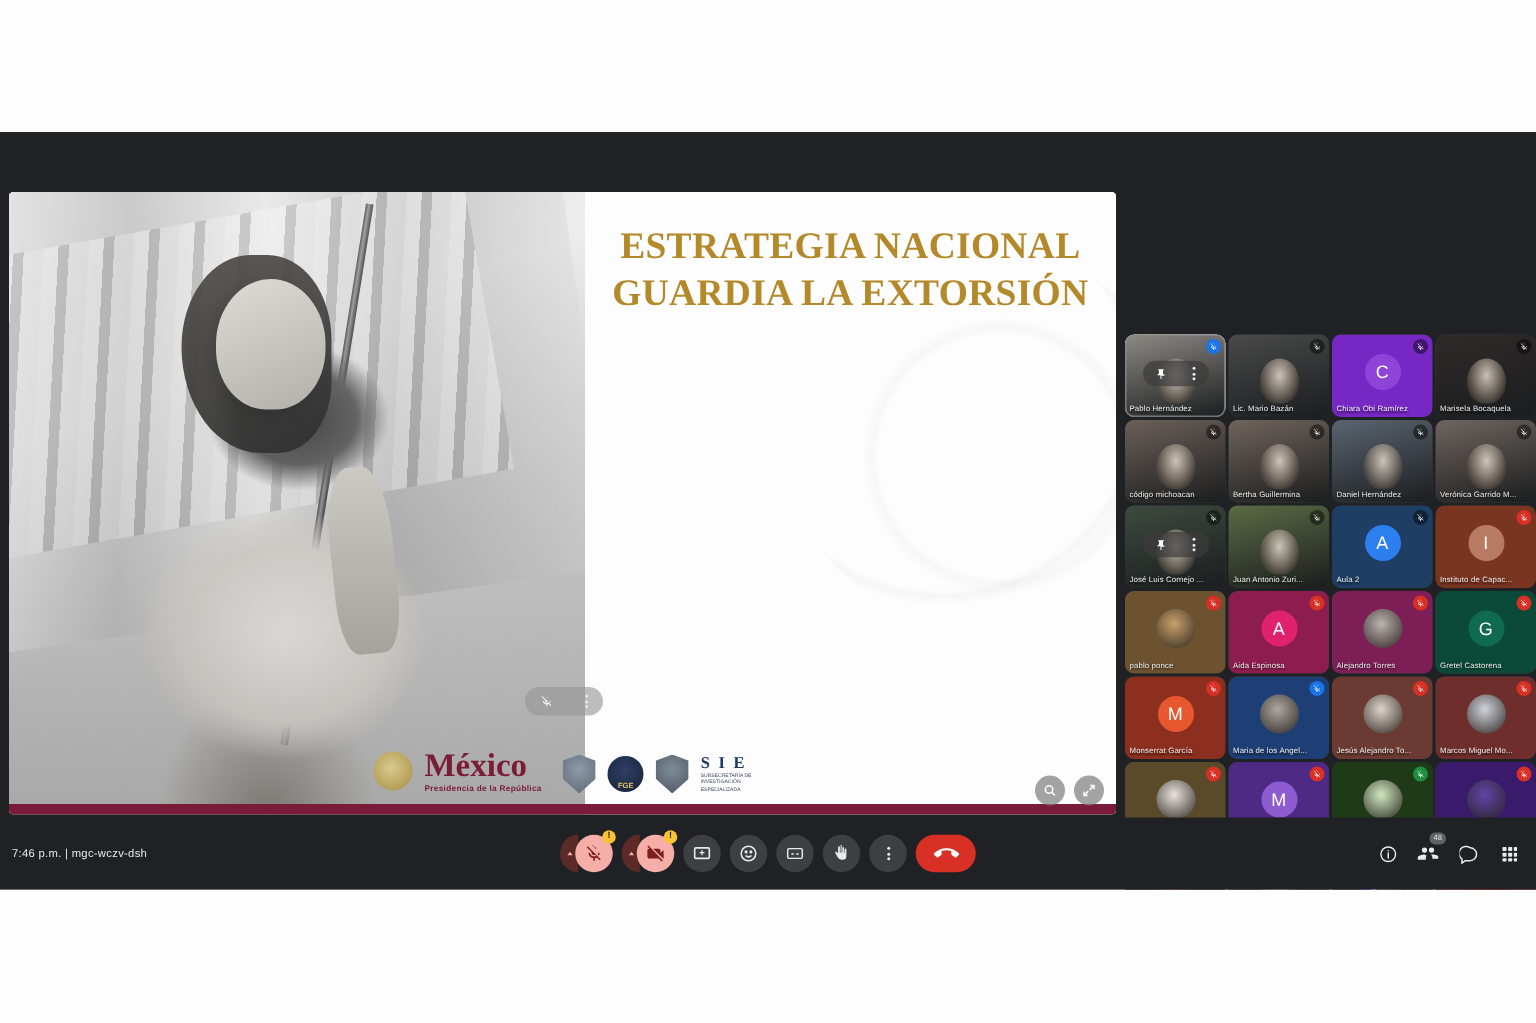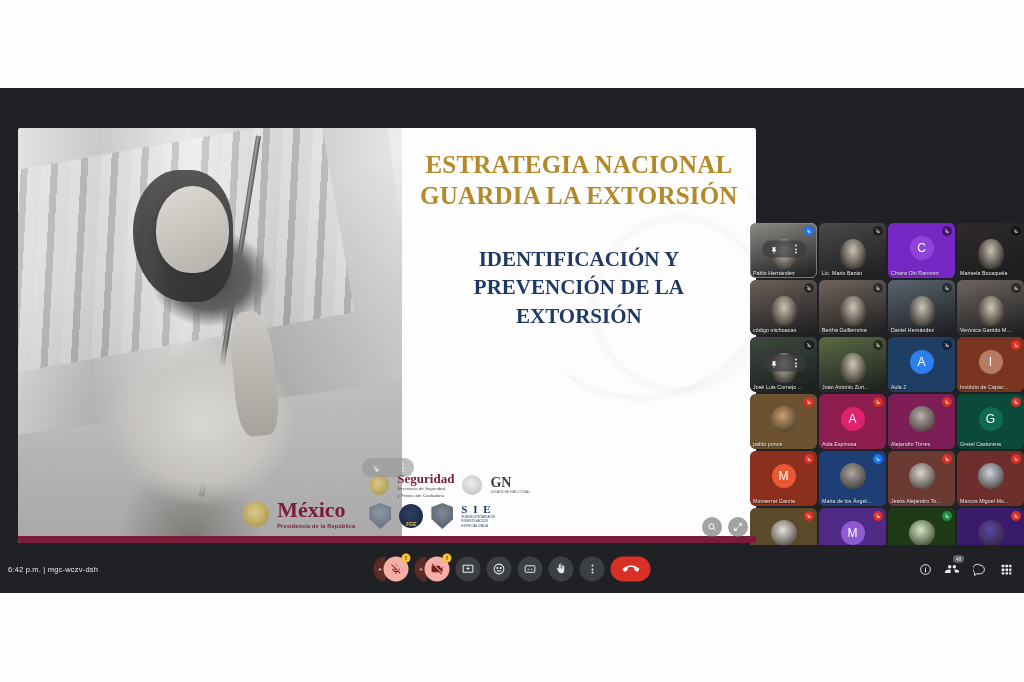--- a/index.html
+++ b/index.html
@@ -60,21 +60,21 @@
     flex: 0 0 auto;
   }
   #presenter-chip .label {
     font-size: 7.5px; color: #e8eaed; white-space: nowrap;
     letter-spacing: .1px;
   }
 
   
   #stage {
     position: absolute;
-    left: 18px; top: 40px;
+    left: 6px; top: 40px;
     width: 738px; height: 415px;
     background: #000;
     border-radius: 3px;
     overflow: hidden;
   }
   #slide {
     position: absolute; inset: 0;
     background: #fbfbfb;
     display: flex;
   }
@@ -424,50 +424,32 @@
         </div>
 
         <div id="slide-text">
           <div class="watermark"></div>
 
           <div class="slide-title">
             <div>ESTRATEGIA NACIONAL</div>
             <div>GUARDIA LA EXTORSIÓN</div>
           </div>
 
-          <div class="slide-subtitle">
-            <div>IDENTIFICACIÓN Y</div>
-            <div>PREVENCIÓN DE LA</div>
-            <div>EXTORSIÓN</div>
-          </div>
         </div>
 
         <div id="logo-strip">
           <div class="logo-mexico">
             <div class="eagle"></div>
             <div>
               <div class="mexico-word">México</div>
               <div class="mexico-sub">Presidencia de la República</div>
             </div>
           </div>
 
           <div class="logo-col">
-            <div class="logo-row">
-              <div class="eagle" style="width:20px;height:20px"></div>
-              <div>
-                <div class="seg-word">Seguridad</div>
-                <div class="seg-sub">Secretaría de Seguridad</div>
-                <div class="seg-sub">y Protección Ciudadana</div>
-              </div>
-              <div class="eagle" style="width:20px;height:20px;background:radial-gradient(circle at 45% 42%,#efefef,#cfcfcf 60%,#a8a8a8)"></div>
-              <div>
-                <div class="gn-word">GN</div>
-                <div class="gn-sub">GUARDIA NACIONAL</div>
-              </div>
-            </div>
             <div class="logo-row">
               <div class="shield"></div>
               <div class="badge-circ">
                 <span>FGE</span>
               </div>
               <div class="shield" style="background:radial-gradient(circle at 50% 38%,#7f8b99,#4d5560)"></div>
               <div>
                 <div class="sie-word">S I E</div>
                 <div class="sie-sub">SUBSECRETARÍA DE</div>
                 <div class="sie-sub">INVESTIGACIÓN</div>
@@ -803,21 +785,21 @@
           <div class="mic red">
             <svg width="6" height="6" viewBox="0 0 24 24" fill="#fff">
               <path d="M19 11h-1.7a5.3 5.3 0 0 1-.57 2.3l1.25 1.25A7 7 0 0 0 19 11zM12 4a3 3 0 0 1 3 3v.2L9.3 1.5A3 3 0 0 1 12 4zM4.3 3L3 4.3l6 6V11a3 3 0 0 0 4.5 2.6l1.2 1.2A5 5 0 0 1 7 11H5.3a7 7 0 0 0 5.8 6.7V21h2v-3.3c.9-.1 1.7-.4 2.4-.8l3.5 3.4 1.3-1.3L4.3 3z"></path>
             </svg>
           </div>
         </div>
       </div>
 
     <div id="bottombar">
 
-      <div id="meet-meta">6:42 p.m.  |  mgc-wczv-dsh</div>
+      <div id="meet-meta">7:46 p.m.  |  mgc-wczv-dsh</div>
 
       <div id="center-controls">
 
         <div class="ctrl-group">
           <div class="chev">
             <svg width="7" height="7" viewBox="0 0 24 24" fill="#f6aea9">
                 <path d="M12 8l6 8H6z"></path>
               </svg>
           </div>
           <div class="ctrl danger">

